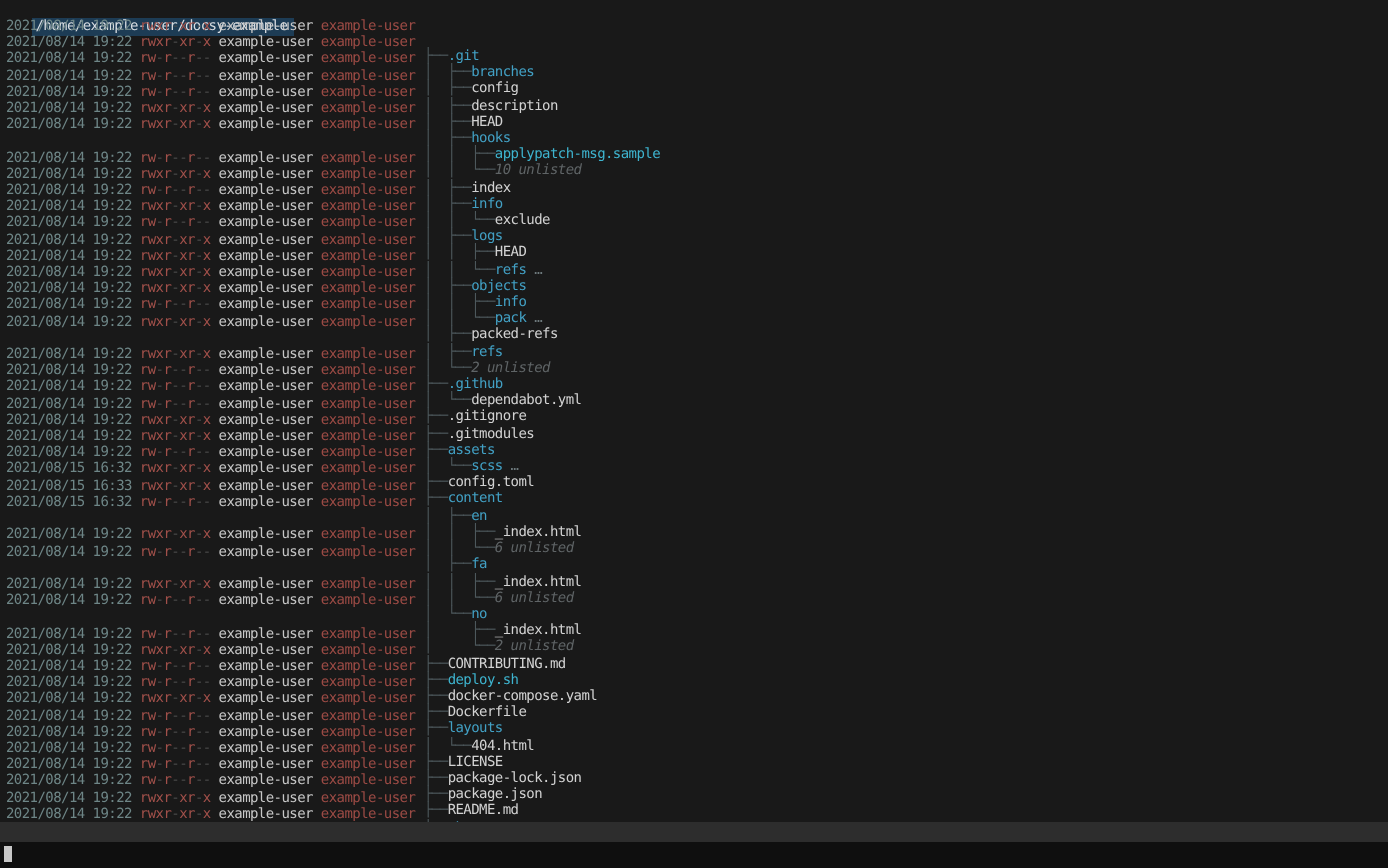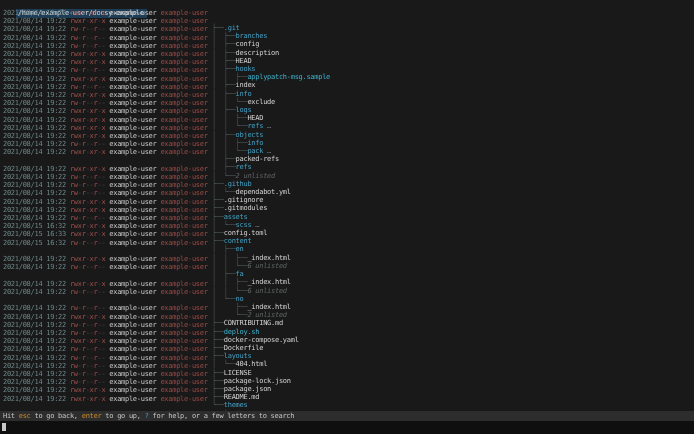--- a/index.html
+++ b/index.html
@@ -52,20 +52,21 @@
   </div>
 
   <div id="file-tree">
       <div class="row"><span class="left"><span class="date">2021/08/14 19:22 </span><span class="perm">r</span><span class="perm">w</span><span class="perm">x</span><span class="perm">r</span><span class="pdim">-</span><span class="perm">x</span><span class="perm">r</span><span class="pdim">-</span><span class="perm">x</span><span class="owner"> example-user</span><span class="group"> example-user</span></span><span class="treecol"><span class="branch">├──</span><span class="n-dir">.git</span></span></div>
       <div class="row"><span class="left"><span class="date">2021/08/14 19:22 </span><span class="perm">r</span><span class="perm">w</span><span class="perm">x</span><span class="perm">r</span><span class="pdim">-</span><span class="perm">x</span><span class="perm">r</span><span class="pdim">-</span><span class="perm">x</span><span class="owner"> example-user</span><span class="group"> example-user</span></span><span class="treecol"><span class="branch">│  ├──</span><span class="n-dir">branches</span></span></div>
       <div class="row"><span class="left"><span class="date">2021/08/14 19:22 </span><span class="perm">r</span><span class="perm">w</span><span class="pdim">-</span><span class="perm">r</span><span class="pdim">-</span><span class="pdim">-</span><span class="perm">r</span><span class="pdim">-</span><span class="pdim">-</span><span class="owner"> example-user</span><span class="group"> example-user</span></span><span class="treecol"><span class="branch">│  ├──</span><span class="n-file">config</span></span></div>
       <div class="row"><span class="left"><span class="date">2021/08/14 19:22 </span><span class="perm">r</span><span class="perm">w</span><span class="pdim">-</span><span class="perm">r</span><span class="pdim">-</span><span class="pdim">-</span><span class="perm">r</span><span class="pdim">-</span><span class="pdim">-</span><span class="owner"> example-user</span><span class="group"> example-user</span></span><span class="treecol"><span class="branch">│  ├──</span><span class="n-file">description</span></span></div>
       <div class="row"><span class="left"><span class="date">2021/08/14 19:22 </span><span class="perm">r</span><span class="perm">w</span><span class="pdim">-</span><span class="perm">r</span><span class="pdim">-</span><span class="pdim">-</span><span class="perm">r</span><span class="pdim">-</span><span class="pdim">-</span><span class="owner"> example-user</span><span class="group"> example-user</span></span><span class="treecol"><span class="branch">│  ├──</span><span class="n-file">HEAD</span></span></div>
       <div class="row"><span class="left"><span class="date">2021/08/14 19:22 </span><span class="perm">r</span><span class="perm">w</span><span class="perm">x</span><span class="perm">r</span><span class="pdim">-</span><span class="perm">x</span><span class="perm">r</span><span class="pdim">-</span><span class="perm">x</span><span class="owner"> example-user</span><span class="group"> example-user</span></span><span class="treecol"><span class="branch">│  ├──</span><span class="n-dir">hooks</span></span></div>
       <div class="row"><span class="left"><span class="date">2021/08/14 19:22 </span><span class="perm">r</span><span class="perm">w</span><span class="perm">x</span><span class="perm">r</span><span class="pdim">-</span><span class="perm">x</span><span class="perm">r</span><span class="pdim">-</span><span class="perm">x</span><span class="owner"> example-user</span><span class="group"> example-user</span></span><span class="treecol"><span class="branch">│  │  ├──</span><span class="n-exec">applypatch-msg.sample</span></span></div>
+      <div class="row"><span class="treecol"><span class="branch">│  │  └──</span><span class="n-unlisted">10 unlisted</span></span></div>
       <div class="row"><span class="left"><span class="date">2021/08/14 19:22 </span><span class="perm">r</span><span class="perm">w</span><span class="pdim">-</span><span class="perm">r</span><span class="pdim">-</span><span class="pdim">-</span><span class="perm">r</span><span class="pdim">-</span><span class="pdim">-</span><span class="owner"> example-user</span><span class="group"> example-user</span></span><span class="treecol"><span class="branch">│  ├──</span><span class="n-file">index</span></span></div>
       <div class="row"><span class="left"><span class="date">2021/08/14 19:22 </span><span class="perm">r</span><span class="perm">w</span><span class="perm">x</span><span class="perm">r</span><span class="pdim">-</span><span class="perm">x</span><span class="perm">r</span><span class="pdim">-</span><span class="perm">x</span><span class="owner"> example-user</span><span class="group"> example-user</span></span><span class="treecol"><span class="branch">│  ├──</span><span class="n-dir">info</span></span></div>
       <div class="row"><span class="left"><span class="date">2021/08/14 19:22 </span><span class="perm">r</span><span class="perm">w</span><span class="pdim">-</span><span class="perm">r</span><span class="pdim">-</span><span class="pdim">-</span><span class="perm">r</span><span class="pdim">-</span><span class="pdim">-</span><span class="owner"> example-user</span><span class="group"> example-user</span></span><span class="treecol"><span class="branch">│  │  └──</span><span class="n-file">exclude</span></span></div>
       <div class="row"><span class="left"><span class="date">2021/08/14 19:22 </span><span class="perm">r</span><span class="perm">w</span><span class="perm">x</span><span class="perm">r</span><span class="pdim">-</span><span class="perm">x</span><span class="perm">r</span><span class="pdim">-</span><span class="perm">x</span><span class="owner"> example-user</span><span class="group"> example-user</span></span><span class="treecol"><span class="branch">│  ├──</span><span class="n-dir">logs</span></span></div>
       <div class="row"><span class="left"><span class="date">2021/08/14 19:22 </span><span class="perm">r</span><span class="perm">w</span><span class="pdim">-</span><span class="perm">r</span><span class="pdim">-</span><span class="pdim">-</span><span class="perm">r</span><span class="pdim">-</span><span class="pdim">-</span><span class="owner"> example-user</span><span class="group"> example-user</span></span><span class="treecol"><span class="branch">│  │  ├──</span><span class="n-file">HEAD</span></span></div>
       <div class="row"><span class="left"><span class="date">2021/08/14 19:22 </span><span class="perm">r</span><span class="perm">w</span><span class="perm">x</span><span class="perm">r</span><span class="pdim">-</span><span class="perm">x</span><span class="perm">r</span><span class="pdim">-</span><span class="perm">x</span><span class="owner"> example-user</span><span class="group"> example-user</span></span><span class="treecol"><span class="branch">│  │  └──</span><span class="n-dir">refs</span><span class="suffix"> …</span></span></div>
       <div class="row"><span class="left"><span class="date">2021/08/14 19:22 </span><span class="perm">r</span><span class="perm">w</span><span class="perm">x</span><span class="perm">r</span><span class="pdim">-</span><span class="perm">x</span><span class="perm">r</span><span class="pdim">-</span><span class="perm">x</span><span class="owner"> example-user</span><span class="group"> example-user</span></span><span class="treecol"><span class="branch">│  ├──</span><span class="n-dir">objects</span></span></div>
       <div class="row"><span class="left"><span class="date">2021/08/14 19:22 </span><span class="perm">r</span><span class="perm">w</span><span class="perm">x</span><span class="perm">r</span><span class="pdim">-</span><span class="perm">x</span><span class="perm">r</span><span class="pdim">-</span><span class="perm">x</span><span class="owner"> example-user</span><span class="group"> example-user</span></span><span class="treecol"><span class="branch">│  │  ├──</span><span class="n-dir">info</span></span></div>
       <div class="row"><span class="left"><span class="date">2021/08/14 19:22 </span><span class="perm">r</span><span class="perm">w</span><span class="perm">x</span><span class="perm">r</span><span class="pdim">-</span><span class="perm">x</span><span class="perm">r</span><span class="pdim">-</span><span class="perm">x</span><span class="owner"> example-user</span><span class="group"> example-user</span></span><span class="treecol"><span class="branch">│  │  └──</span><span class="n-dir">pack</span><span class="suffix"> …</span></span></div>
       <div class="row"><span class="left"><span class="date">2021/08/14 19:22 </span><span class="perm">r</span><span class="perm">w</span><span class="pdim">-</span><span class="perm">r</span><span class="pdim">-</span><span class="pdim">-</span><span class="perm">r</span><span class="pdim">-</span><span class="pdim">-</span><span class="owner"> example-user</span><span class="group"> example-user</span></span><span class="treecol"><span class="branch">│  ├──</span><span class="n-file">packed-refs</span></span></div>
@@ -96,21 +97,20 @@
       <div class="row"><span class="left"><span class="date">2021/08/14 19:22 </span><span class="perm">r</span><span class="perm">w</span><span class="pdim">-</span><span class="perm">r</span><span class="pdim">-</span><span class="pdim">-</span><span class="perm">r</span><span class="pdim">-</span><span class="pdim">-</span><span class="owner"> example-user</span><span class="group"> example-user</span></span><span class="treecol"><span class="branch">│  └──</span><span class="n-file">404.html</span></span></div>
       <div class="row"><span class="left"><span class="date">2021/08/14 19:22 </span><span class="perm">r</span><span class="perm">w</span><span class="pdim">-</span><span class="perm">r</span><span class="pdim">-</span><span class="pdim">-</span><span class="perm">r</span><span class="pdim">-</span><span class="pdim">-</span><span class="owner"> example-user</span><span class="group"> example-user</span></span><span class="treecol"><span class="branch">├──</span><span class="n-file">LICENSE</span></span></div>
       <div class="row"><span class="left"><span class="date">2021/08/14 19:22 </span><span class="perm">r</span><span class="perm">w</span><span class="pdim">-</span><span class="perm">r</span><span class="pdim">-</span><span class="pdim">-</span><span class="perm">r</span><span class="pdim">-</span><span class="pdim">-</span><span class="owner"> example-user</span><span class="group"> example-user</span></span><span class="treecol"><span class="branch">├──</span><span class="n-file">package-lock.json</span></span></div>
       <div class="row"><span class="left"><span class="date">2021/08/14 19:22 </span><span class="perm">r</span><span class="perm">w</span><span class="pdim">-</span><span class="perm">r</span><span class="pdim">-</span><span class="pdim">-</span><span class="perm">r</span><span class="pdim">-</span><span class="pdim">-</span><span class="owner"> example-user</span><span class="group"> example-user</span></span><span class="treecol"><span class="branch">├──</span><span class="n-file">package.json</span></span></div>
       <div class="row"><span class="left"><span class="date">2021/08/14 19:22 </span><span class="perm">r</span><span class="perm">w</span><span class="pdim">-</span><span class="perm">r</span><span class="pdim">-</span><span class="pdim">-</span><span class="perm">r</span><span class="pdim">-</span><span class="pdim">-</span><span class="owner"> example-user</span><span class="group"> example-user</span></span><span class="treecol"><span class="branch">├──</span><span class="n-file">README.md</span></span></div>
       <div class="row"><span class="left"><span class="date">2021/08/14 19:22 </span><span class="perm">r</span><span class="perm">w</span><span class="perm">x</span><span class="perm">r</span><span class="pdim">-</span><span class="perm">x</span><span class="perm">r</span><span class="pdim">-</span><span class="perm">x</span><span class="owner"> example-user</span><span class="group"> example-user</span></span><span class="treecol"><span class="branch">└──</span><span class="n-dir">themes</span></span></div>
       <div class="row"><span class="left"><span class="date">2021/08/14 19:22 </span><span class="perm">r</span><span class="perm">w</span><span class="perm">x</span><span class="perm">r</span><span class="pdim">-</span><span class="perm">x</span><span class="perm">r</span><span class="pdim">-</span><span class="perm">x</span><span class="owner"> example-user</span><span class="group"> example-user</span></span><span class="treecol"><span class="branch">   └──</span><span class="n-dir">docsy</span></span></div>
     </div>
 
   <div id="status-bar">
-    <span id="status-hint"><span class="seg-txt">Hit </span><span class="seg-key">esc</span><span class="seg-txt"> to go back, </span><span class="seg-key">enter</span><span class="seg-txt"> to go up, </span><span class="seg-link">?</span><span class="seg-txt"> for help, or a few letters to search</span></span>
     <span id="status-toggles"><span class="seg-dim">h:</span><span class="seg-key">y</span><span class="seg-dim">  </span><span class="seg-dim">g:</span><span class="seg-key">y</span></span>
   </div>
 
   <div id="input-line">
     <span id="input-cursor"></span>
   </div>
 
 </div>
 
 </body></html>

